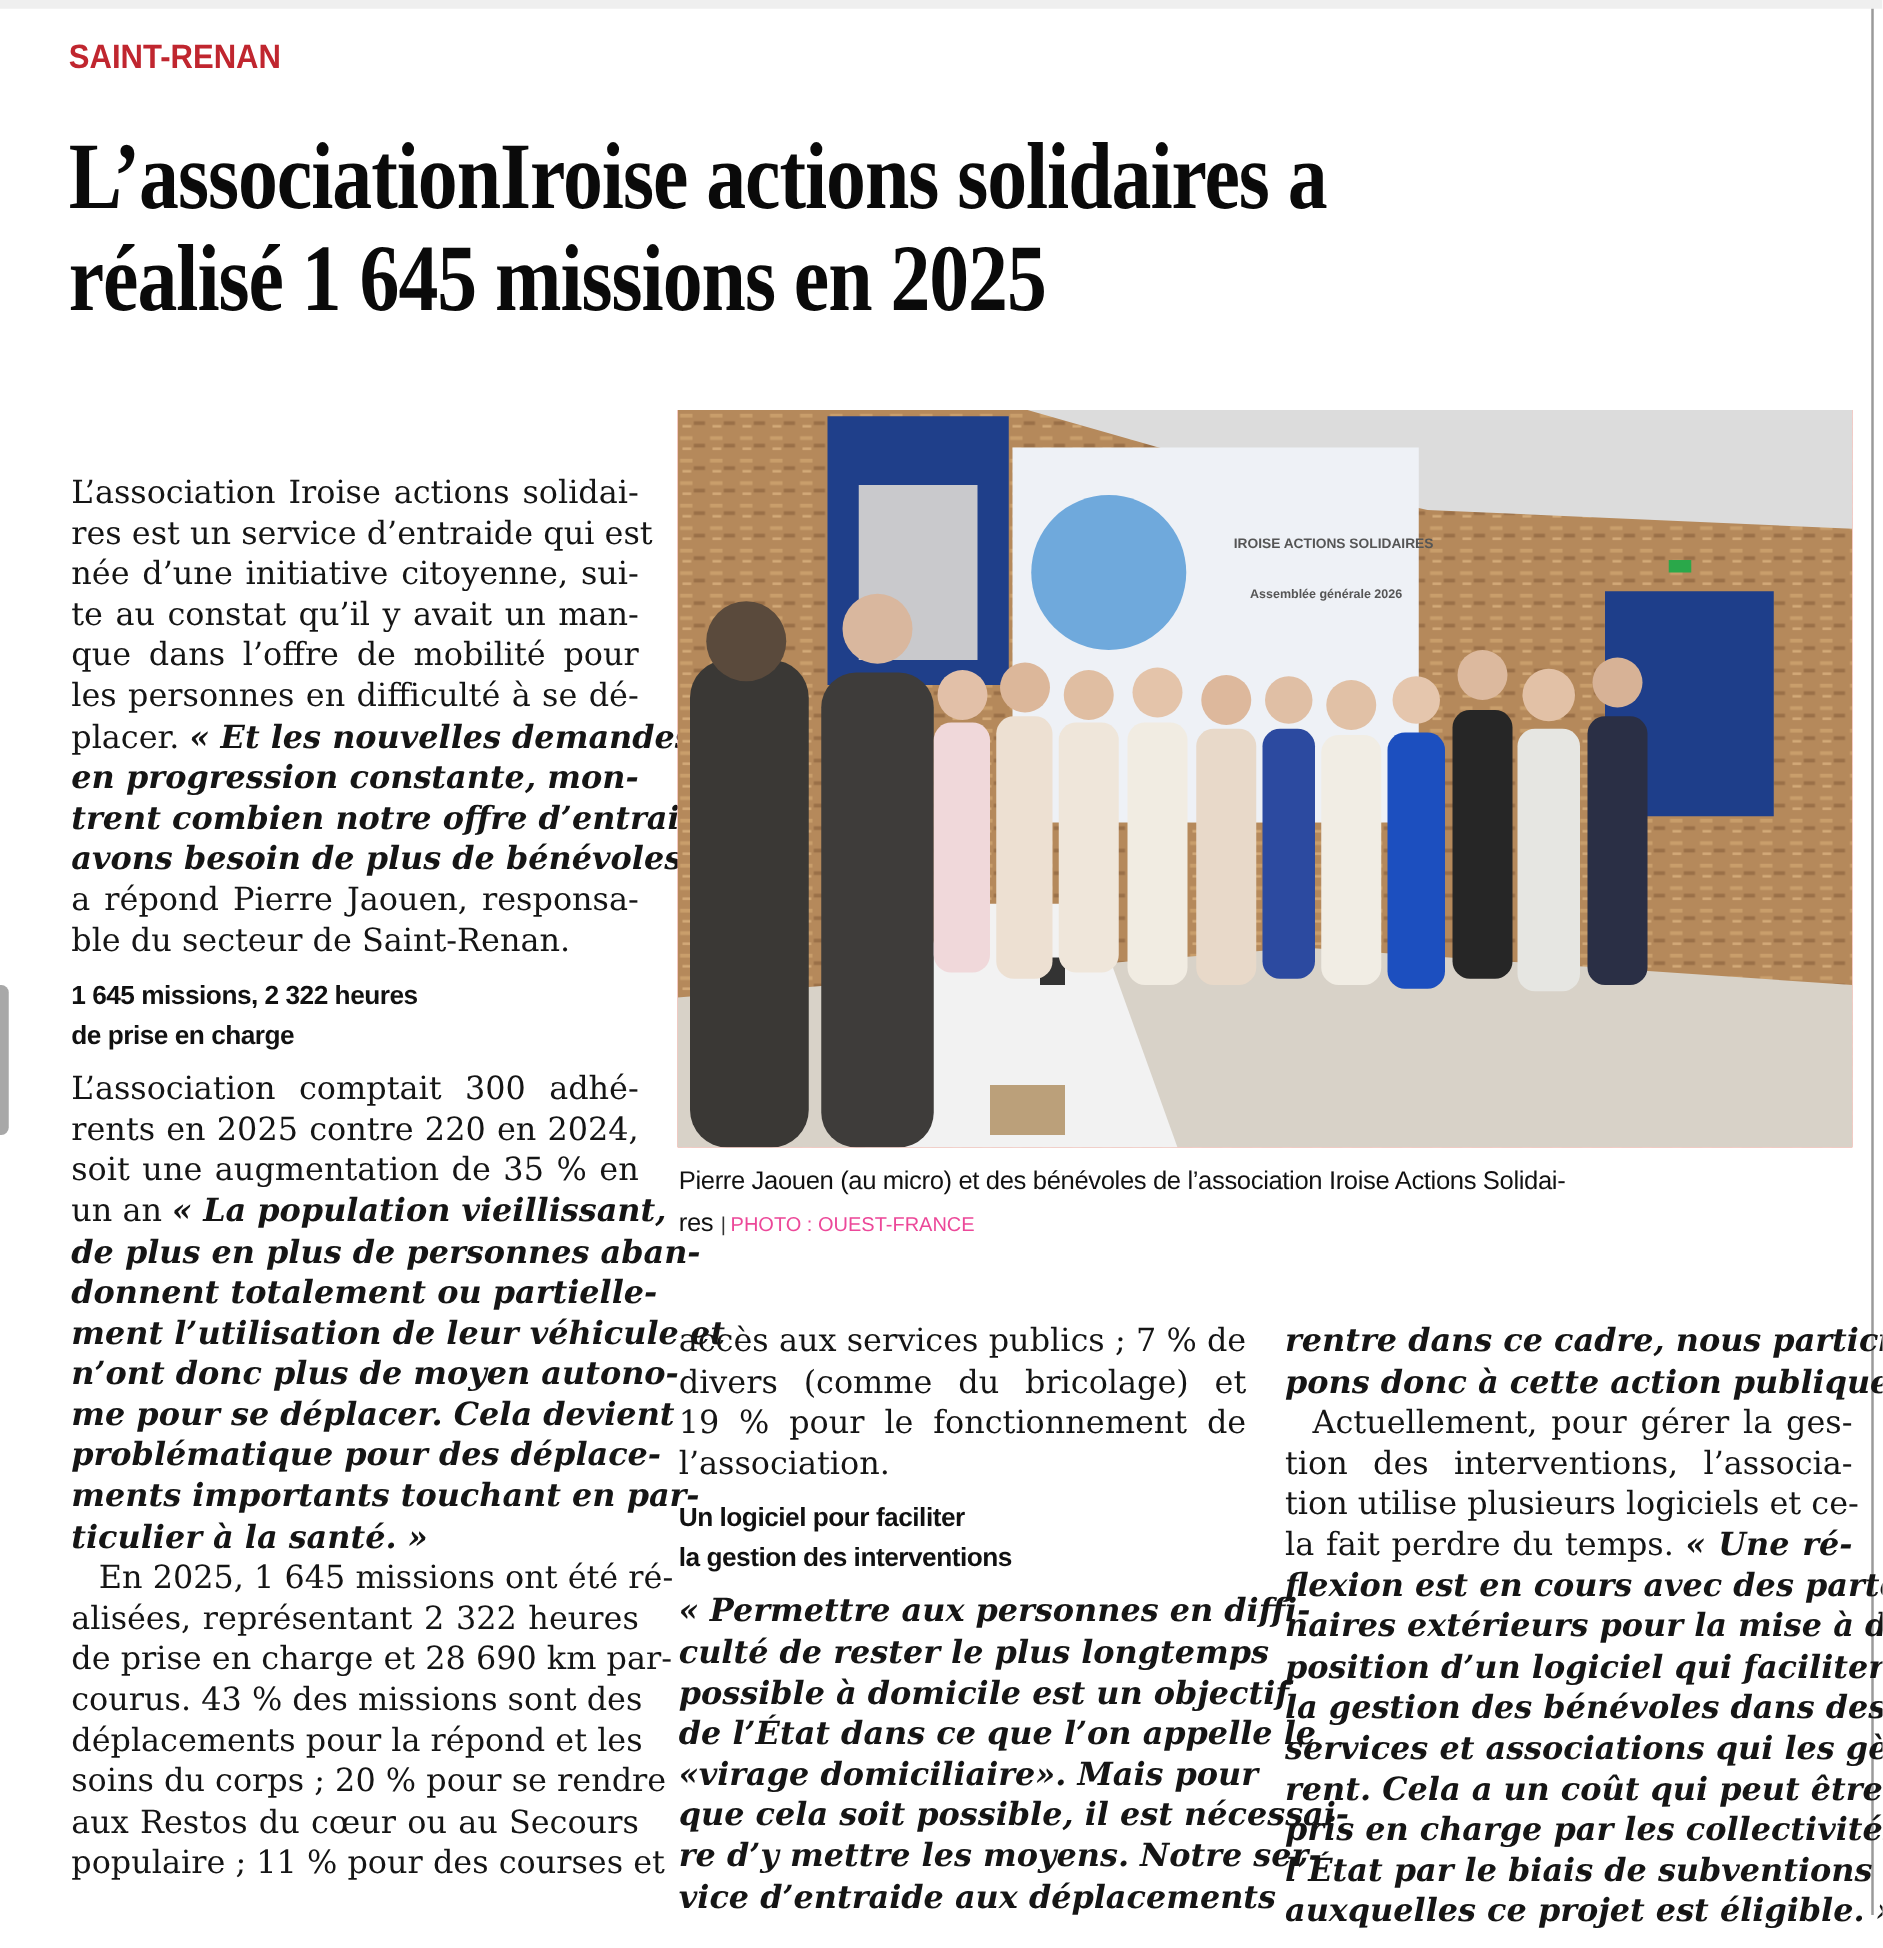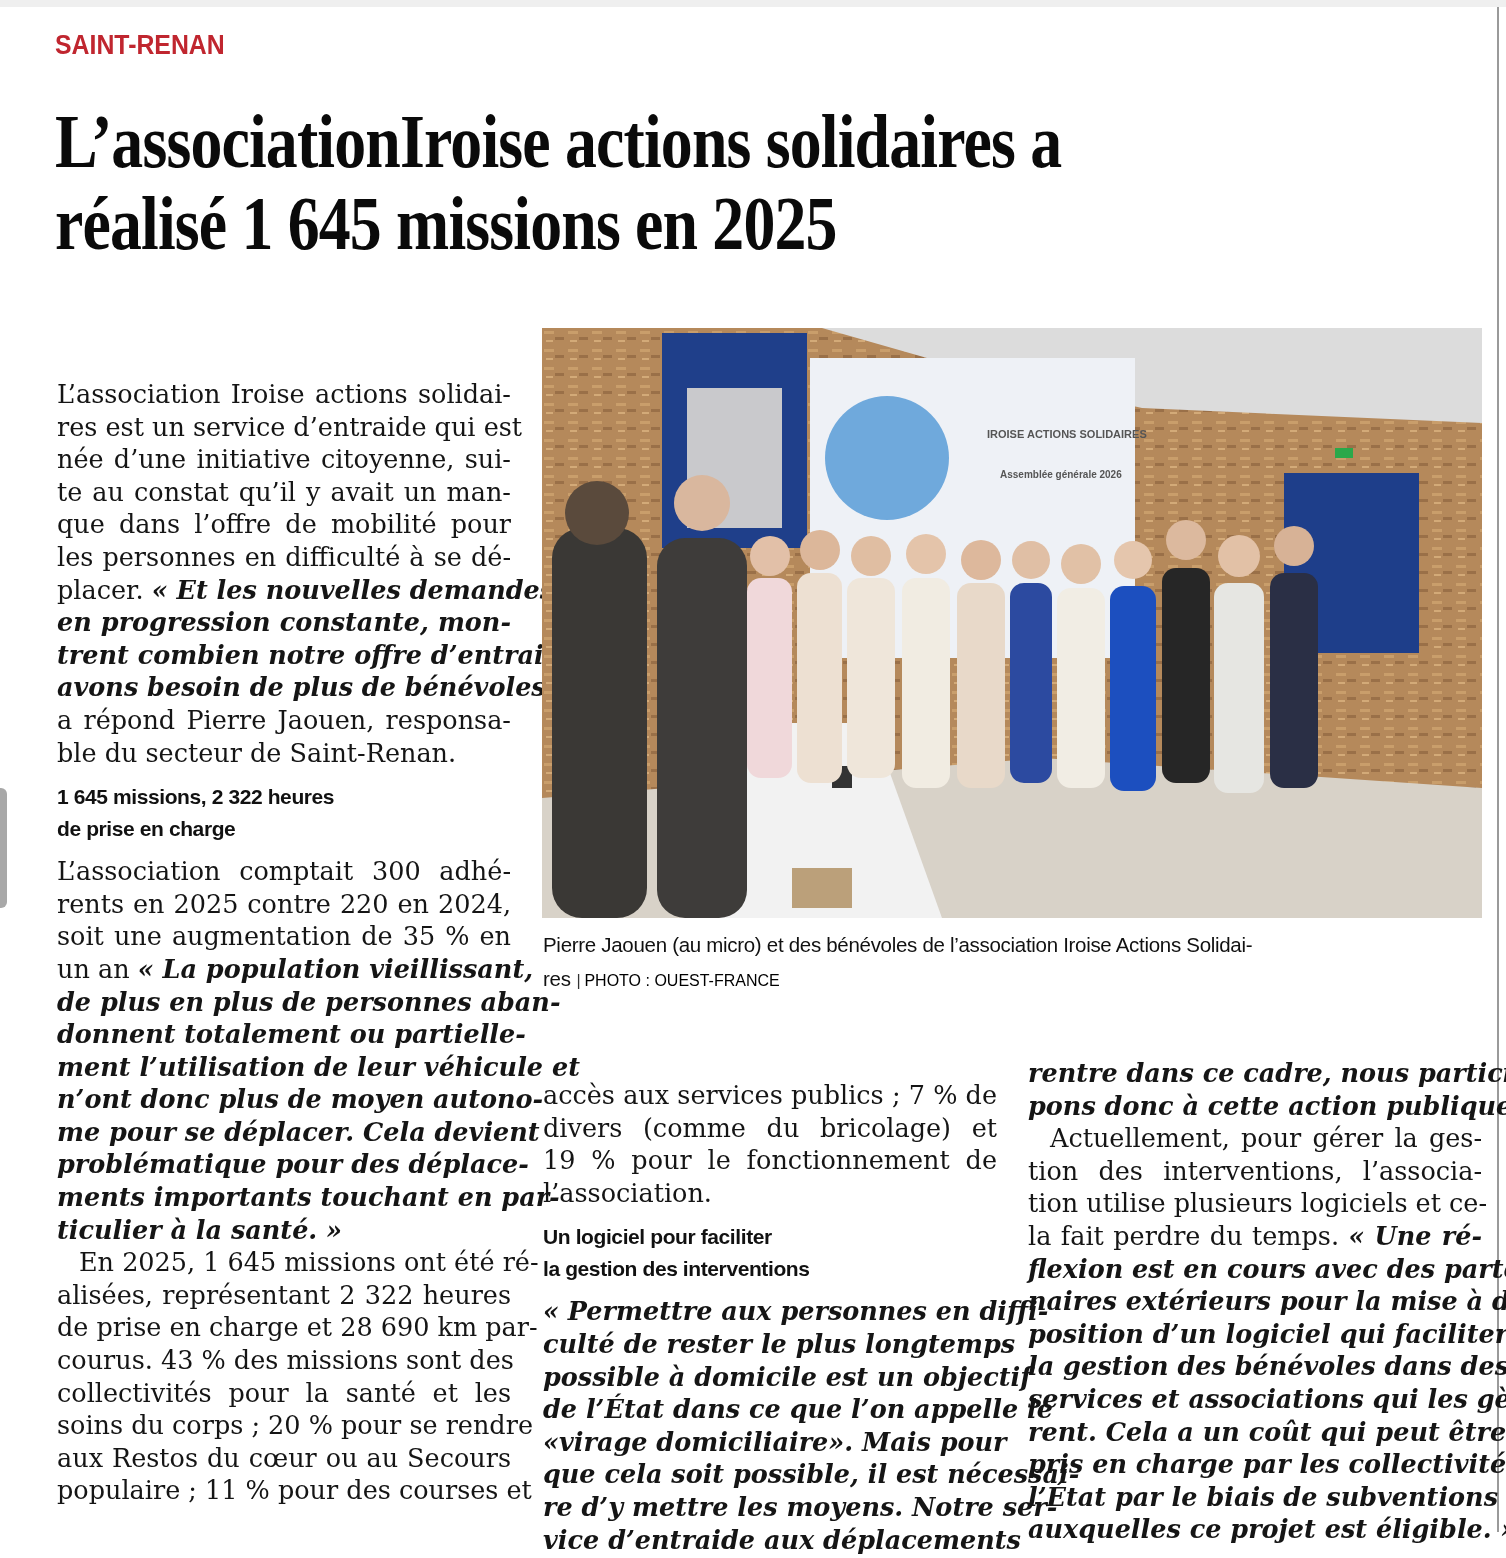--- a/index.html
+++ b/index.html
@@ -36,35 +36,35 @@
   .col .ln { display: block; white-space: nowrap; text-align: justify; text-align-last: justify; height: 32.6px; overflow: visible; }
   .col .ln.last { text-align-last: left; }
   .col .ln.indent { padding-left: 22px; }
   .q { font-style: italic; font-weight: bold; }
   .subhead {
     font-family: "Liberation Sans", sans-serif; font-weight: bold;
     font-size: 21px; line-height: 32px; color: #111;
     margin: 10px 0 10px 0; letter-spacing: -0.4px;
   }
   .col1 { left: 57px; top: 342px; }
-  .col2 { left: 543px; top: 1043px; }
+  .col2 { left: 543px; top: 1021px; }
   .col3 { left: 1028px; top: 1021px; }
 
   .photo {
     position: absolute; left: 542px; top: 328px; width: 940px; height: 590px; overflow: hidden;
     background: #fca5a5;
   }
   .photo svg { display: block; }
 
   .caption {
     position: absolute; left: 543px; top: 928px; width: 930px;
     font-family: "Liberation Sans", sans-serif; font-size: 20.5px; line-height: 34px; color: #111;
     letter-spacing: -0.3px;
   }
-  .caption .credit { font-size: 16px; color: #000000; letter-spacing: 0; }
+  .caption .credit { font-size: 16px; color: #ec4899; letter-spacing: 0; }
   .caption .sep { font-size: 16px; color: #333; margin: 0 4px 0 6px; }
 </style>
 </head>
 <body>
 
 <div class="topbar"></div>
 <div class="right-rule"></div>
 <div class="left-tab"></div>
 
 <div class="kicker">SAINT-RENAN</div>
@@ -102,21 +102,21 @@
   <span class="ln q">ment l’utilisation de leur véhicule et</span>
   <span class="ln q">n’ont donc plus de moyen autono-</span>
   <span class="ln q">me pour se déplacer. Cela devient</span>
   <span class="ln q">problématique pour des déplace-</span>
   <span class="ln q">ments importants touchant en par-</span>
   <span class="ln q last">ticulier à la santé. »</span>
   <span class="ln indent">En 2025, 1 645 missions ont été ré-</span>
   <span class="ln">alisées, représentant 2 322 heures</span>
   <span class="ln">de prise en charge et 28 690 km par-</span>
   <span class="ln">courus. 43 % des missions sont des</span>
-  <span class="ln">collectivités pour la santé et les</span>
+  <span class="ln">déplacements pour la répond et les</span>
   <span class="ln">soins du corps ; 20 % pour se rendre</span>
   <span class="ln">aux Restos du cœur ou au Secours</span>
   <span class="ln">populaire ; 11 % pour des courses et</span>
 </div>
 
 <div class="photo" title="Pierre Jaouen (au micro) et des bénévoles de l’association Iroise Actions Solidaires">
   <svg width="940" height="590" viewBox="0 0 940 590">
     <defs>
       <pattern id="osb" width="24" height="18" patternUnits="userSpaceOnUse">
         <rect width="24" height="18" fill="#b5895b"></rect>

